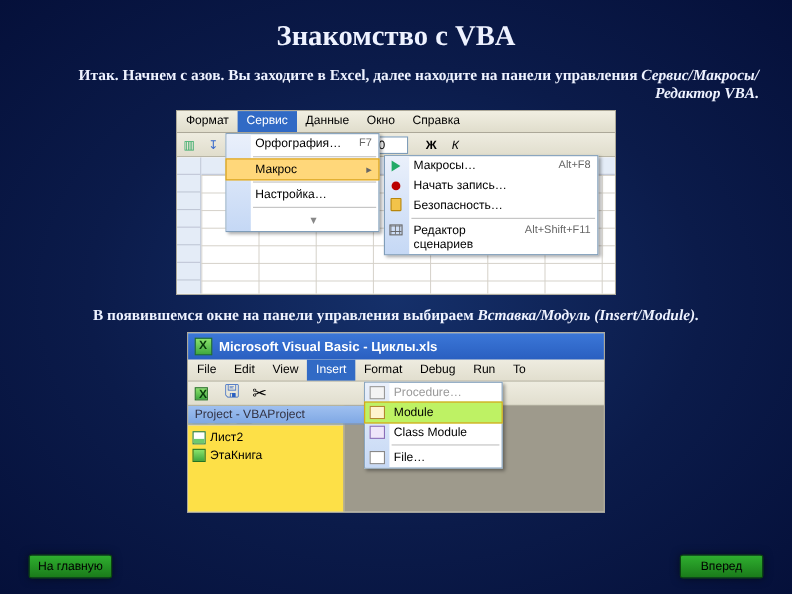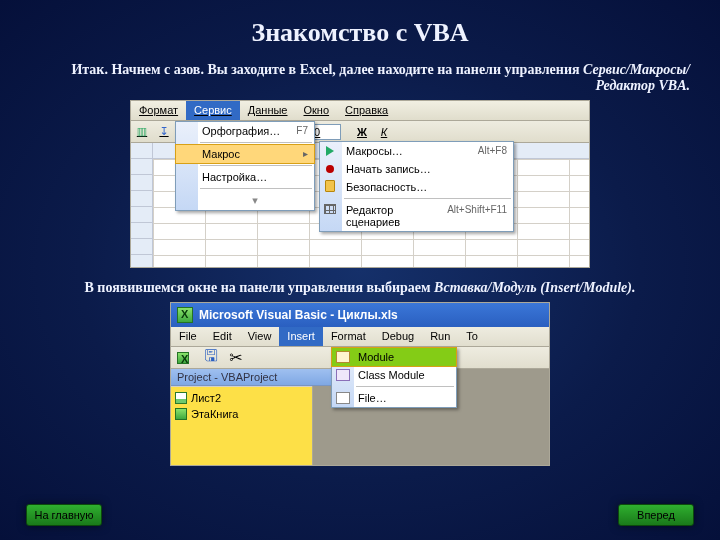--- a/index.html
+++ b/index.html
@@ -34,21 +34,21 @@
   }
   .mid-em { font-style: italic; }
   .panel {
     background: #ece9d8;
     border: 1px solid #aca899;
     color: #000;
     font-family: Tahoma, Arial, sans-serif;
     margin: 6px auto 0;
   }
   
-  .excel-panel { width: 460px; height: 168px; position: relative; text-decoration: underline; }
+  .excel-panel { width: 400px; height: 168px; position: relative; }
   .excel-menubar {
     display: flex; height: 20px; border-bottom: 1px solid #aca899;
     background: linear-gradient(#f1efe2,#e0ddcc);
     font-size: 11px;
   }
   .excel-menubar div { padding: 3px 8px; }
   .excel-menubar .active { background: #316ac5; color: #fff; }
   .toolbar {
     display: flex; height: 22px; align-items: center;
     background: linear-gradient(#eeece0,#e0ddcc);
@@ -133,21 +133,21 @@
   .sheet-icon::after{content:""; position:absolute; left:0;right:0;bottom:0;height:4px;background:#6ec96e;}
   .book-icon { width:12px;height:12px; background:linear-gradient(#8ae26a,#3fa83f); border:1px solid #247324;}
   .vb-insert-menu {
     position:absolute; left:160px; top:44px; width:126px;
     background:#fff; border:1px solid #7f9db9; box-shadow:2px 2px 3px rgba(0,0,0,.35);
     font-size:11px;
   }
   .vb-insert-menu .bar{position:absolute;left:0;top:0;bottom:0;width:22px;background:linear-gradient(#eaf0fb,#c5d8f5);}
   .vb-mi{position:relative;padding:3px 6px 3px 26px;display:flex;align-items:center;}
   .vb-mi.dis{color:#9a9a9a;}
-  .vb-mi.sel{background:#84cc16;border:1px solid #d8a016;margin:-1px;}
+  .vb-mi.sel{background:#bef264;border:1px solid #d8a016;margin:-1px;}
   .ic{position:absolute;left:4px;top:3px;width:14px;height:12px;}
   .ic-proc{border:1px solid #999;background:#f4f4f4;}
   .ic-form{border:1px solid #6780b8;background:#e6ecf8;}
   .ic-mod{border:1px solid #b28a2e;background:#fff4cf;}
   .ic-cls{border:1px solid #8a6fb8;background:#efe6fa;}
   .ic-file{border:1px solid #888;background:#fff;}
   
   .nav {
     position:absolute; bottom:14px; width:76px; height:22px;
     background: linear-gradient(#2faf2f,#1a7a1a);
@@ -299,20 +299,24 @@
             <span>ЭтаКнига</span>
           </div>
       </div>
     </div>
     <div style="flex:1;background:#9e9a8c;"></div>
   </div>
   <div class="proj-header" style="position:absolute;left:0;top:66px;width:170px;">Project - VBAProject</div>
 
   <div class="vb-insert-menu">
     <div class="bar"></div>
+    <div class="vb-mi dis">
+      <span class="ic ic-proc"></span>
+      <span>Procedure…</span>
+    </div>
     <div class="vb-mi sel">
       <span class="ic ic-mod"></span>
       <span>Module</span>
     </div>
     <div class="vb-mi">
       <span class="ic ic-cls"></span>
       <span>Class Module</span>
     </div>
     <div class="sep"></div>
     <div class="vb-mi">

